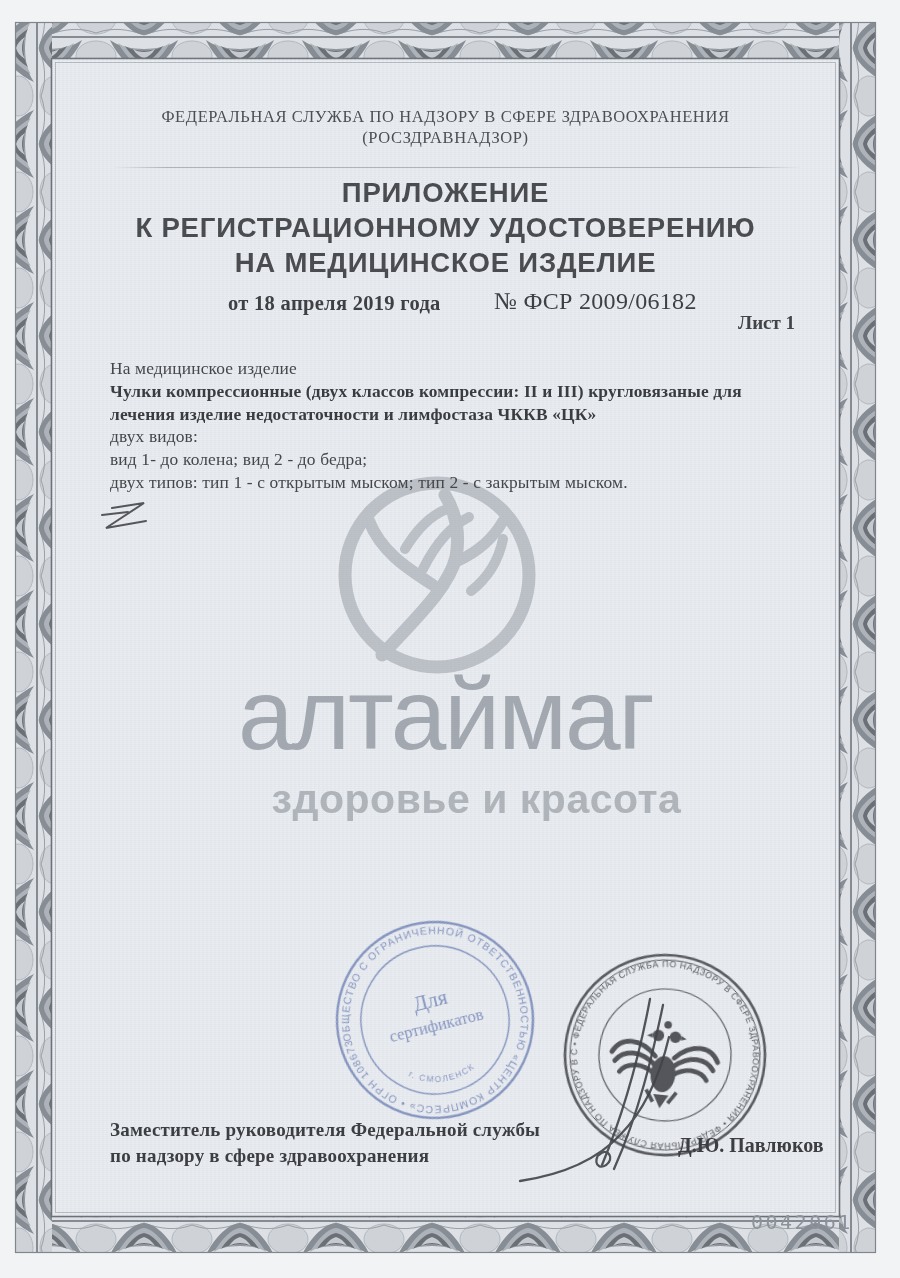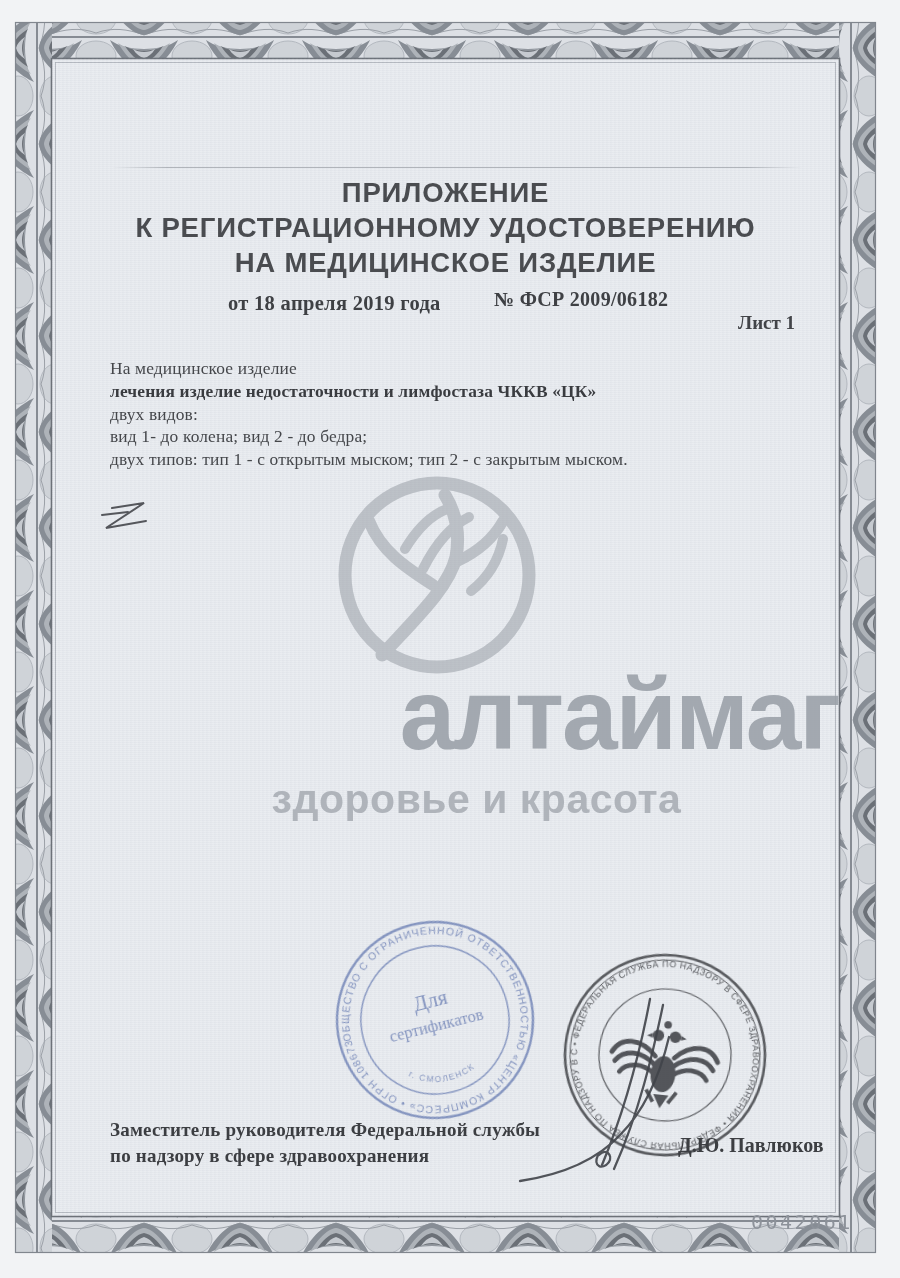--- a/index.html
+++ b/index.html
@@ -19,32 +19,32 @@
   
   #agency{left:52px;top:106px;width:787px;text-align:center;color:#4d4f53;
     font-size:16.5px;line-height:21px;letter-spacing:0.6px;}
   #divider{left:112px;top:167px;width:690px;height:1px;
     background:linear-gradient(90deg,rgba(130,135,142,0),rgba(130,135,142,.55) 8%,rgba(130,135,142,.55) 92%,rgba(130,135,142,0));}
   #title{left:52px;top:175px;width:787px;text-align:center;color:#4a4c50;
     font-family:"Liberation Sans",sans-serif;font-weight:bold;
     font-size:27.5px;line-height:35px;letter-spacing:0.8px;}
   
   #issue-date{left:228px;top:292px;font-size:20.5px;font-weight:bold;color:#3e4044;letter-spacing:0.3px;}
-  #issue-number{left:494px;top:288px;font-size:20px;font-weight:bold;color:#3e4044;letter-spacing:0.3px;}
+  #issue-number{left:494px;top:288px;font-size:24px;font-weight:normal;color:#3e4044;letter-spacing:0.3px;}
   #sheet{left:738px;top:312px;font-size:19px;font-weight:bold;color:#424448;}
   
   #body-block{left:110px;top:357px;width:722px;font-size:17.4px;line-height:22.8px;color:#45474b;letter-spacing:0.15px;}
   .body-line{white-space:nowrap;}
   .body-bold{font-weight:bold;color:#3a3c40;}
   
   #z-mark{left:98px;top:500px;}
   
   #wm-logo{left:327px;top:465px;opacity:0.48;}
-  #wm-brand{left:52px;top:664px;width:787px;text-align:right;
-    font-family:"Liberation Sans",sans-serif;font-weight:bold;font-size:100px;
+  #wm-brand{left:52px;top:664px;width:787px;text-align:center;
+    font-family:"Liberation Sans",sans-serif;font-weight:normal;font-size:100px;
     letter-spacing:-2px;color:#9aa0a8;opacity:0.88;line-height:100px;}
   #wm-tagline{left:52px;top:776px;width:787px;text-align:center;
     font-family:"Liberation Sans",sans-serif;font-weight:600;font-size:41px;
     letter-spacing:0.5px;color:#a6abb2;opacity:0.85;margin-left:31px;}
   
   #stamp-blue{left:318px;top:903px;width:234px;height:234px;transform:rotate(-14deg);
     filter:blur(0.35px);opacity:0.82;}
   #stamp-seal{left:553px;top:943px;width:224px;height:224px;transform:rotate(6deg);
     filter:blur(0.45px);opacity:0.88;}
   #signature{left:490px;top:985px;opacity:0.9;}
@@ -114,34 +114,39 @@
       <path d="M-4,10 C-32,-8 -56,-24 -68,-54" stroke-width="12"></path>
       <path d="M-32,-26 C-20,-46 -6,-60 10,-66" stroke-width="10"></path>
       <path d="M-14,-6 C-2,-30 12,-48 32,-58" stroke-width="10"></path>
       <path d="M21,-14 C42,-24 56,-36 66,-54" stroke-width="11"></path>
       <path d="M34,16 C52,2 62,-16 66,-36" stroke-width="10"></path>
     </g>
   </svg>
   <div id="wm-brand" class="abs">алтаймаг</div>
   <div id="wm-tagline" class="abs">здоровье и красота</div>
 
+  <div id="agency" class="abs">
+    <div>ФЕДЕРАЛЬНАЯ СЛУЖБА ПО НАДЗОРУ В СФЕРЕ ЗДРАВООХРАНЕНИЯ</div>
+    <div>(РОСЗДРАВНАДЗОР)</div>
+  </div>
   <div id="divider" class="abs"></div>
 
   <div id="title" class="abs">
     <div>ПРИЛОЖЕНИЕ</div>
     <div>К РЕГИСТРАЦИОННОМУ УДОСТОВЕРЕНИЮ</div>
     <div>НА МЕДИЦИНСКОЕ ИЗДЕЛИЕ</div>
   </div>
 
   <div id="issue-date" class="abs">от  18 апреля 2019 года</div>
   <div id="issue-number" class="abs">№  ФСР 2009/06182</div>
   <div id="sheet" class="abs">Лист 1</div>
 
   <div id="body-block" class="abs">
     <div class="body-line">На медицинское изделие</div>
+    <div class="body-line body-bold">Чулки компрессионные (двух классов компрессии: II и III) кругловязаные для</div>
     <div class="body-line body-bold">лечения изделие недостаточности и лимфостаза ЧККВ «ЦК»</div>
     <div class="body-line">двух видов:</div>
     <div class="body-line">вид 1- до колена; вид 2 - до бедра;</div>
     <div class="body-line">двух типов: тип 1 - с открытым мыском; тип 2 - с закрытым мыском.</div>
   </div>
 
   <svg id="z-mark" class="abs" width="58" height="38" viewBox="0 0 58 38">
     <g stroke="#55575c" stroke-width="2" fill="none" stroke-linecap="round">
       <path d="M14,8 L46,3 L8,28 L48,21"></path>
       <path d="M4,15 L30,12"></path>

